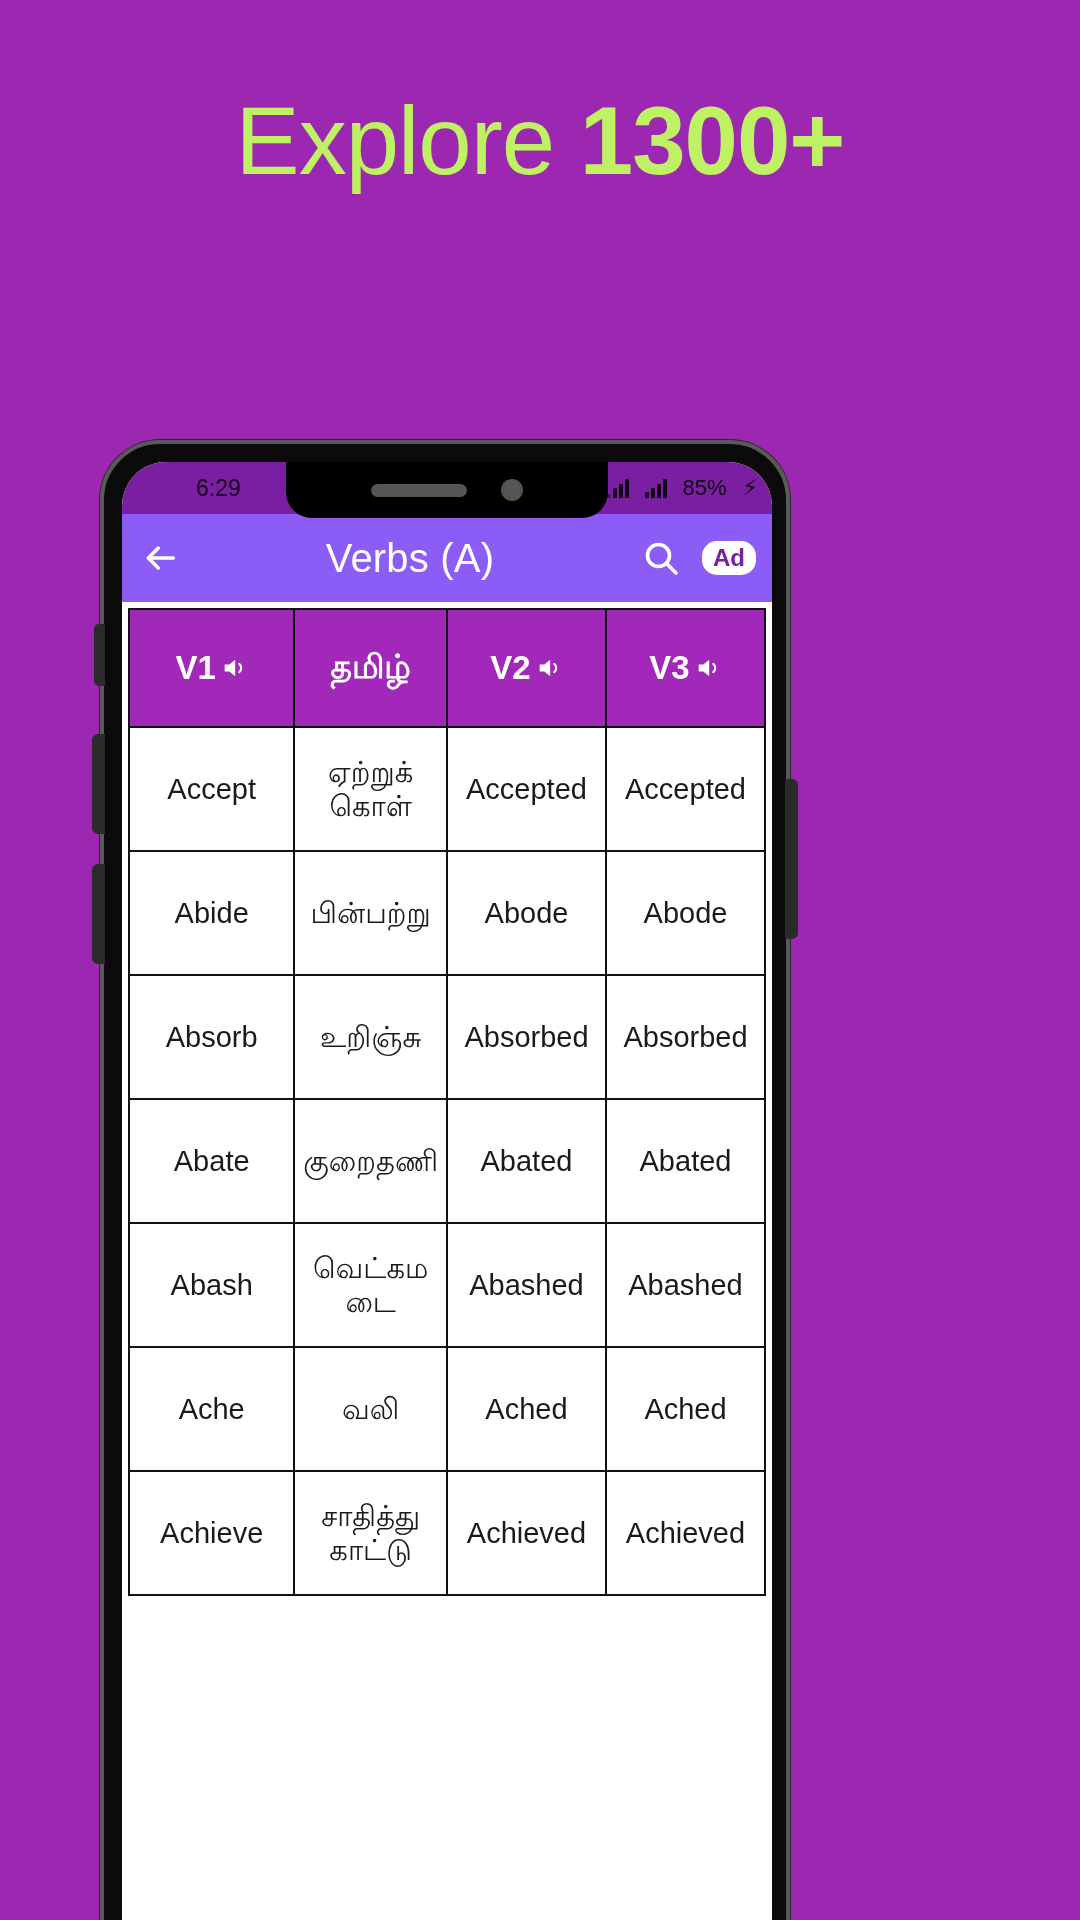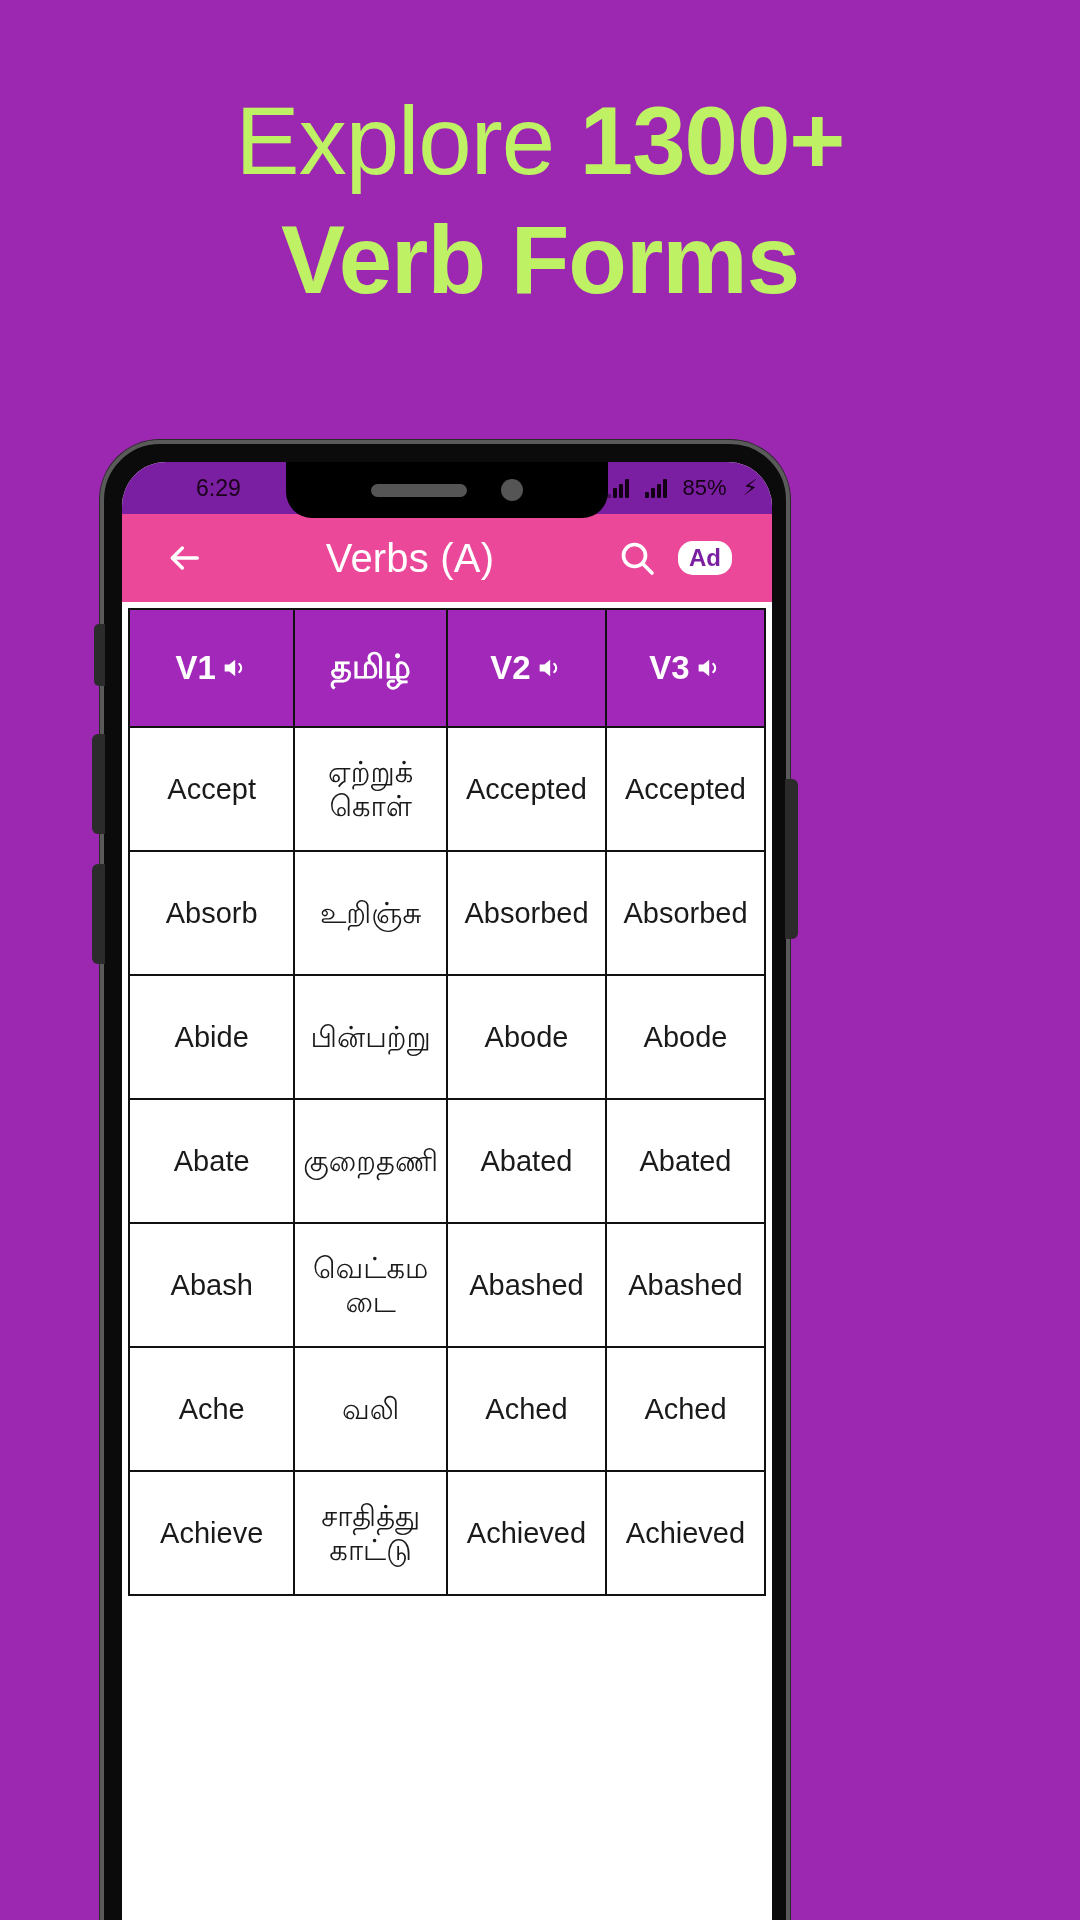--- a/index.html
+++ b/index.html
@@ -102,24 +102,24 @@
     justify-content: center;
     gap: 34px;
     z-index: 5;
   }
   .speaker { width: 96px; height: 13px; background: #555; border-radius: 7px; }
   .camera  { width: 22px; height: 22px; background: #555; border-radius: 50%; }
 
   
   .appbar {
     height: 88px;
-    background: #ec4899;
+    background: #8b5cf6;
     display: flex;
     align-items: center;
-    padding: 0 40px;
+    padding: 0 16px;
     gap: 18px;
   }
   .back-arrow {
     width: 44px; height: 44px;
     flex: 0 0 44px;
     display: flex; align-items: center; justify-content: center;
   }
   .appbar-title {
     flex: 1;
     text-align: center;
@@ -187,21 +187,20 @@
   .tamil { font-family: "DejaVu Sans", sans-serif; font-size: 28px; }
   th.tamil-head { font-family: "DejaVu Sans", sans-serif; font-size: 34px; }
 
   svg { display: block; }
 </style>
 </head>
 <body>
 
 <div class="promo">
   <span class="promo-line"><span class="promo-light">Explore </span><span class="promo-bold">1300+</span></span>
-  <span class="promo-line2">Verb Forms</span>
 </div>
 
 <div class="phone">
 
   <div class="btn-side btn-left-1"></div>
   <div class="btn-side btn-left-2"></div>
   <div class="btn-side btn-left-3"></div>
   <div class="btn-side btn-right-1"></div>
 
   <div class="screen">
@@ -301,32 +300,32 @@
           </tr>
         </thead>
         <tbody>
           <tr>
             <td>Accept</td>
             <td class="tamil">ஏற்றுக் கொள்</td>
             <td>Accepted</td>
             <td>Accepted</td>
           </tr>
           <tr>
+            <td>Abide</td>
+            <td class="tamil">பின்பற்று</td>
+            <td>Abode</td>
+            <td>Abode</td>
+          </tr>
+          <tr>
             <td>Absorb</td>
             <td class="tamil">உறிஞ்சு</td>
             <td>Absorbed</td>
             <td>Absorbed</td>
           </tr>
           <tr>
-            <td>Abide</td>
-            <td class="tamil">பின்பற்று</td>
-            <td>Abode</td>
-            <td>Abode</td>
-          </tr>
-          <tr>
             <td>Abate</td>
             <td class="tamil">குறைதணி</td>
             <td>Abated</td>
             <td>Abated</td>
           </tr>
           <tr>
             <td>Abash</td>
             <td class="tamil">வெட்கமடை</td>
             <td>Abashed</td>
             <td>Abashed</td>

